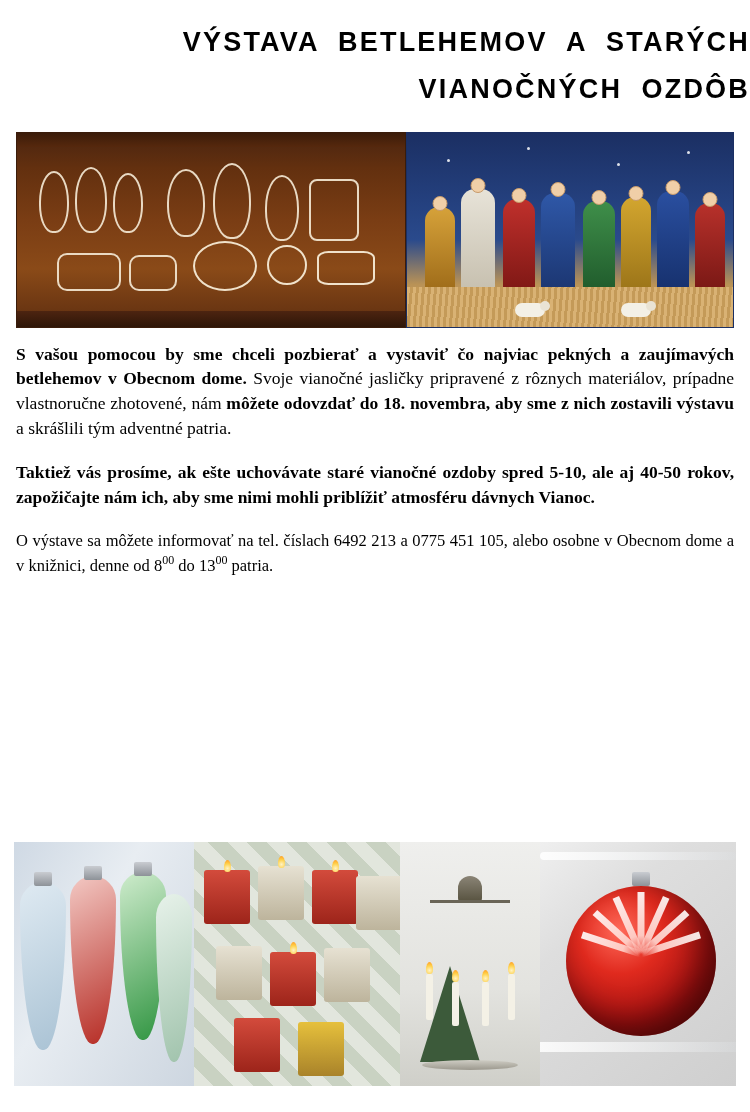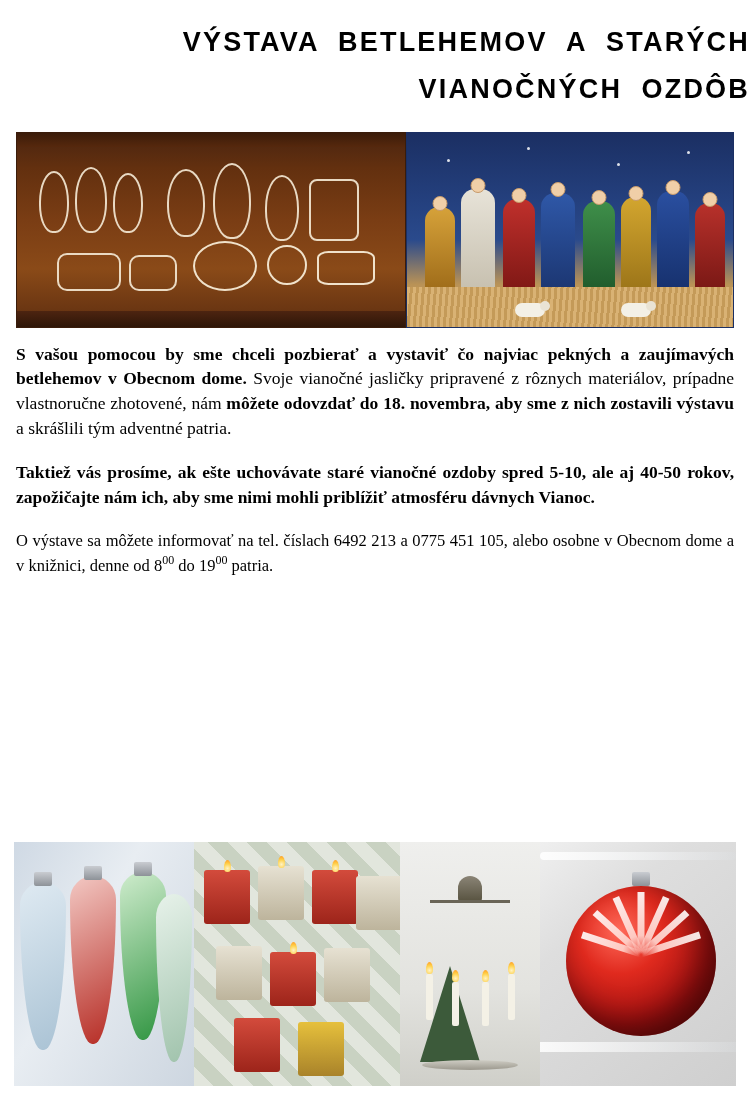--- a/index.html
+++ b/index.html
@@ -337,21 +337,21 @@
     </div>
   </div>
 
   <div class="body-text">
 
 
     <p><span class="b">S vašou pomocou by sme chceli pozbierať a vystaviť čo najviac pekných a zaujímavých betlehemov v Obecnom dome.</span><span> Svoje vianočné jasličky pripravené z rôznych materiálov, prípadne vlastnoručne zhotovené, nám </span><span class="b">môžete odovzdať do 18. novembra, aby sme z nich zostavili výstavu</span><span> a skrášlili tým adventné patria.</span></p>
 
     <p class="b">Taktiež vás prosíme, ak ešte uchovávate staré vianočné ozdoby spred 5-10, ale aj 40-50 rokov, zapožičajte nám ich, aby sme nimi mohli priblížiť atmosféru dávnych Vianoc.</p>
 
-    <p class="small-note"><span>O výstave sa môžete informovať na tel. číslach 6492 213 a 0775 451 105, alebo osobne v Obecnom dome a v knižnici, denne od 8</span><sup>00</sup><span> do 19</span><sup>00</sup><span> patria.</span></p>
+    <p class="small-note"><span>O výstave sa môžete informovať na tel. číslach 6492 213 a 0775 451 105, alebo osobne v Obecnom dome a v knižnici, denne od 8</span><sup>00</sup><span> do 13</span><sup>00</sup><span> patria.</span></p>
   </div>
 
   <div class="bottom-images">
 
     <div class="bi bi1">
       <div class="icicle" style="left:6px; top:40px; background:linear-gradient(150deg,#dfeaf2,#a9c2d4);"></div>
       <div class="icicle" style="left:56px; top:34px; background:linear-gradient(150deg,#f3c9c4,#b52a22);"></div>
       <div class="icicle" style="left:106px; top:30px; background:linear-gradient(150deg,#cfeccd,#2f9440);"></div>
       <div class="icicle" style="left:142px; top:52px; width:36px; background:linear-gradient(150deg,#e7f2ea,#9fc2ab);"></div>
       <div class="cap" style="left:20px; top:30px;"></div>

